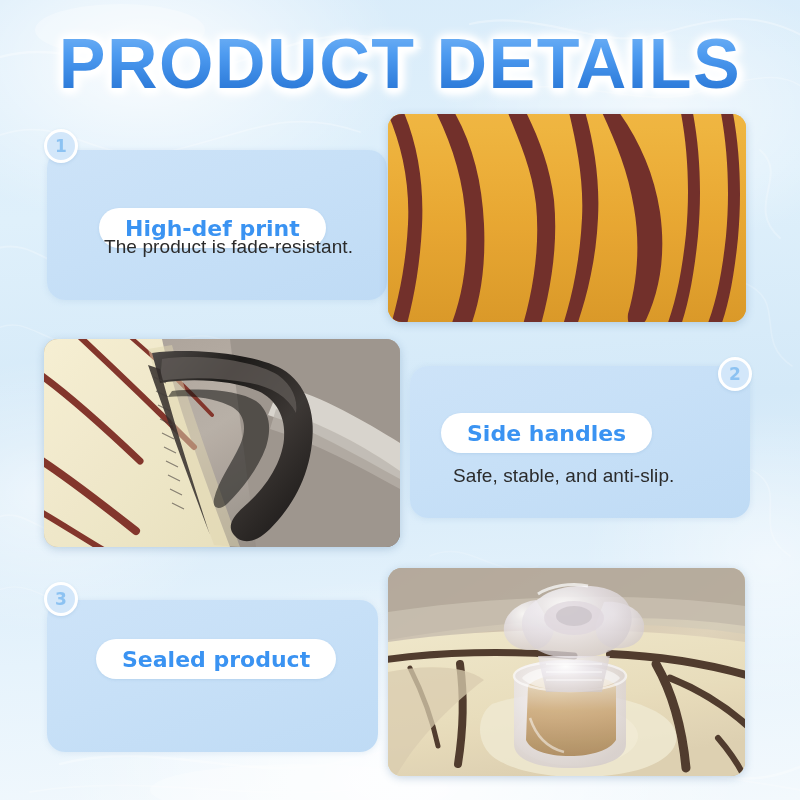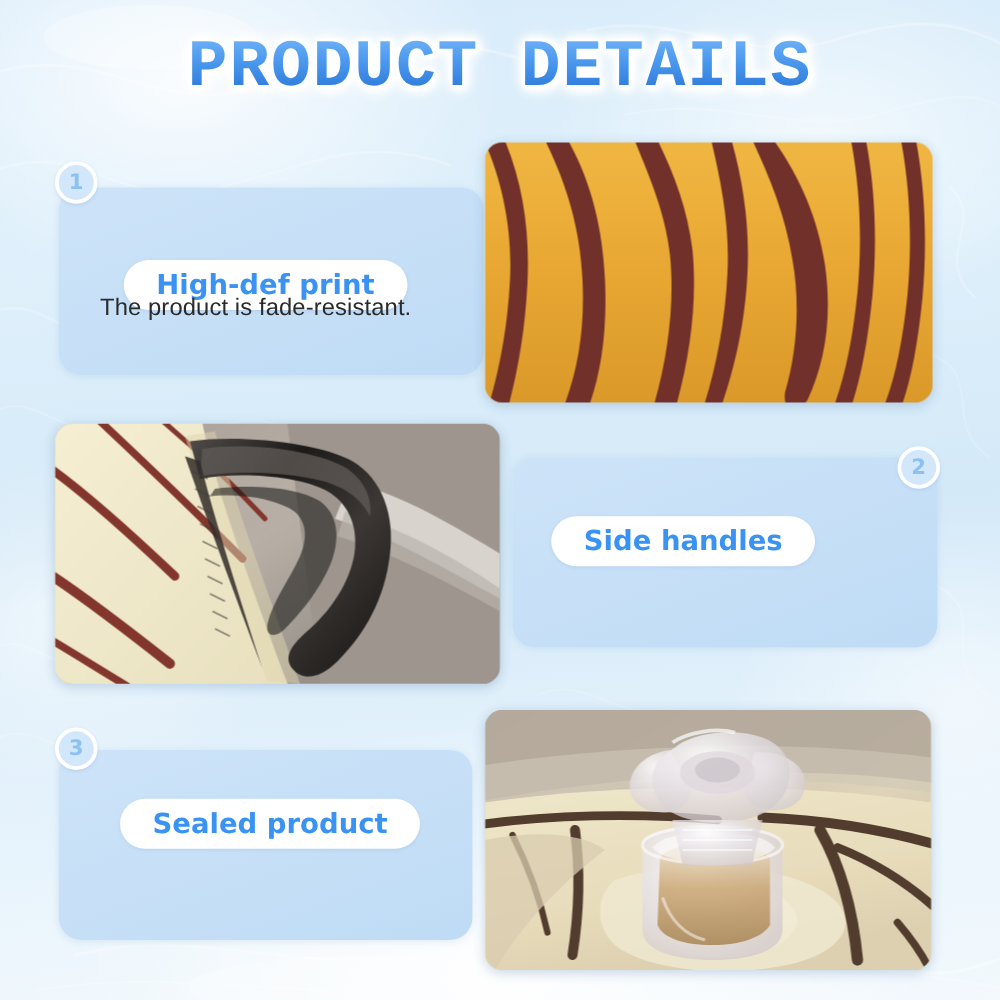--- a/index.html
+++ b/index.html
@@ -26,24 +26,24 @@
   
   .caustics { position:absolute; inset:0; pointer-events:none; }
 
   
   .title-wrap {
     position:absolute; left:0; top:24px; width:800px;
     text-align:center;
   }
   .title {
     display:inline-block;
-    font-size:53px;
+    font-size:70px;
     font-weight:bold;
     letter-spacing:1.5px;
-    font-family:Liberation Mono, monospace;
+    font-family:Liberation Sans, sans-serif;
     background:linear-gradient(180deg, #7cb9f7 0%, #4e9bf0 38%, #2f7ddb 78%, #2a6fc9 100%);
     -webkit-background-clip:text;
     background-clip:text;
     color:transparent;
     -webkit-text-stroke:0px;
     filter:
       drop-shadow(0 0 3px #fff) drop-shadow(0 0 3px #fff)
       drop-shadow(0 0 5px #fff) drop-shadow(2px 2px 1px rgba(255,255,255,.9));
   }
 
@@ -152,21 +152,21 @@
   <div class="title-wrap">
     <span class="title">PRODUCT DETAILS</span>
   </div>
 
   <div class="card" style="left:47px; top:150px; width:340px; height:150px;"></div>
 
   <div class="badge" style="left:44px; top:129px;">1</div>
 
   <div class="pill" style="left:99px; top:184px;margin-top:24px;">High-def print</div>
 
-  <div class="desc" style="left:80px; top:236px;">The product is fade-resistant.</div>
+  <div class="desc" style="left:104px; top:236px;">The product is fade-resistant.</div>
 
   <div class="photo" style="left:388px; top:114px; width:358px; height:208px;">
     <div class="ph-stripes">
       <svg viewBox="0 0 358 208" preserveAspectRatio="none">
         <defs>
           <linearGradient id="tg1" x1="0" y1="0" x2="0" y2="1">
             <stop offset="0" stop-color="#f0b338"></stop>
             <stop offset="55%" stop-color="#e6a227"></stop>
             <stop offset="100%" stop-color="#d9941e"></stop>
           </linearGradient>
@@ -231,20 +231,21 @@
       </svg>
     </div>
   </div>
 
   <div class="card" style="left:410px; top:366px; width:340px; height:152px;"></div>
 
   <div class="badge" style="left:718px; top:357px;">2</div>
 
   <div class="pill" style="left:441px; top:413px;">Side handles</div>
 
+  <div class="desc" style="left:453px; top:465px;">Safe, stable, and anti-slip.</div>
 
   <div class="card" style="left:47px; top:600px; width:331px; height:152px;"></div>
 
   <div class="badge" style="left:44px; top:582px;">3</div>
 
   <div class="pill" style="left:96px; top:639px;">Sealed product</div>
 
 
   <div class="photo" style="left:388px; top:568px; width:357px; height:208px;">
     <div class="ph-valve">

